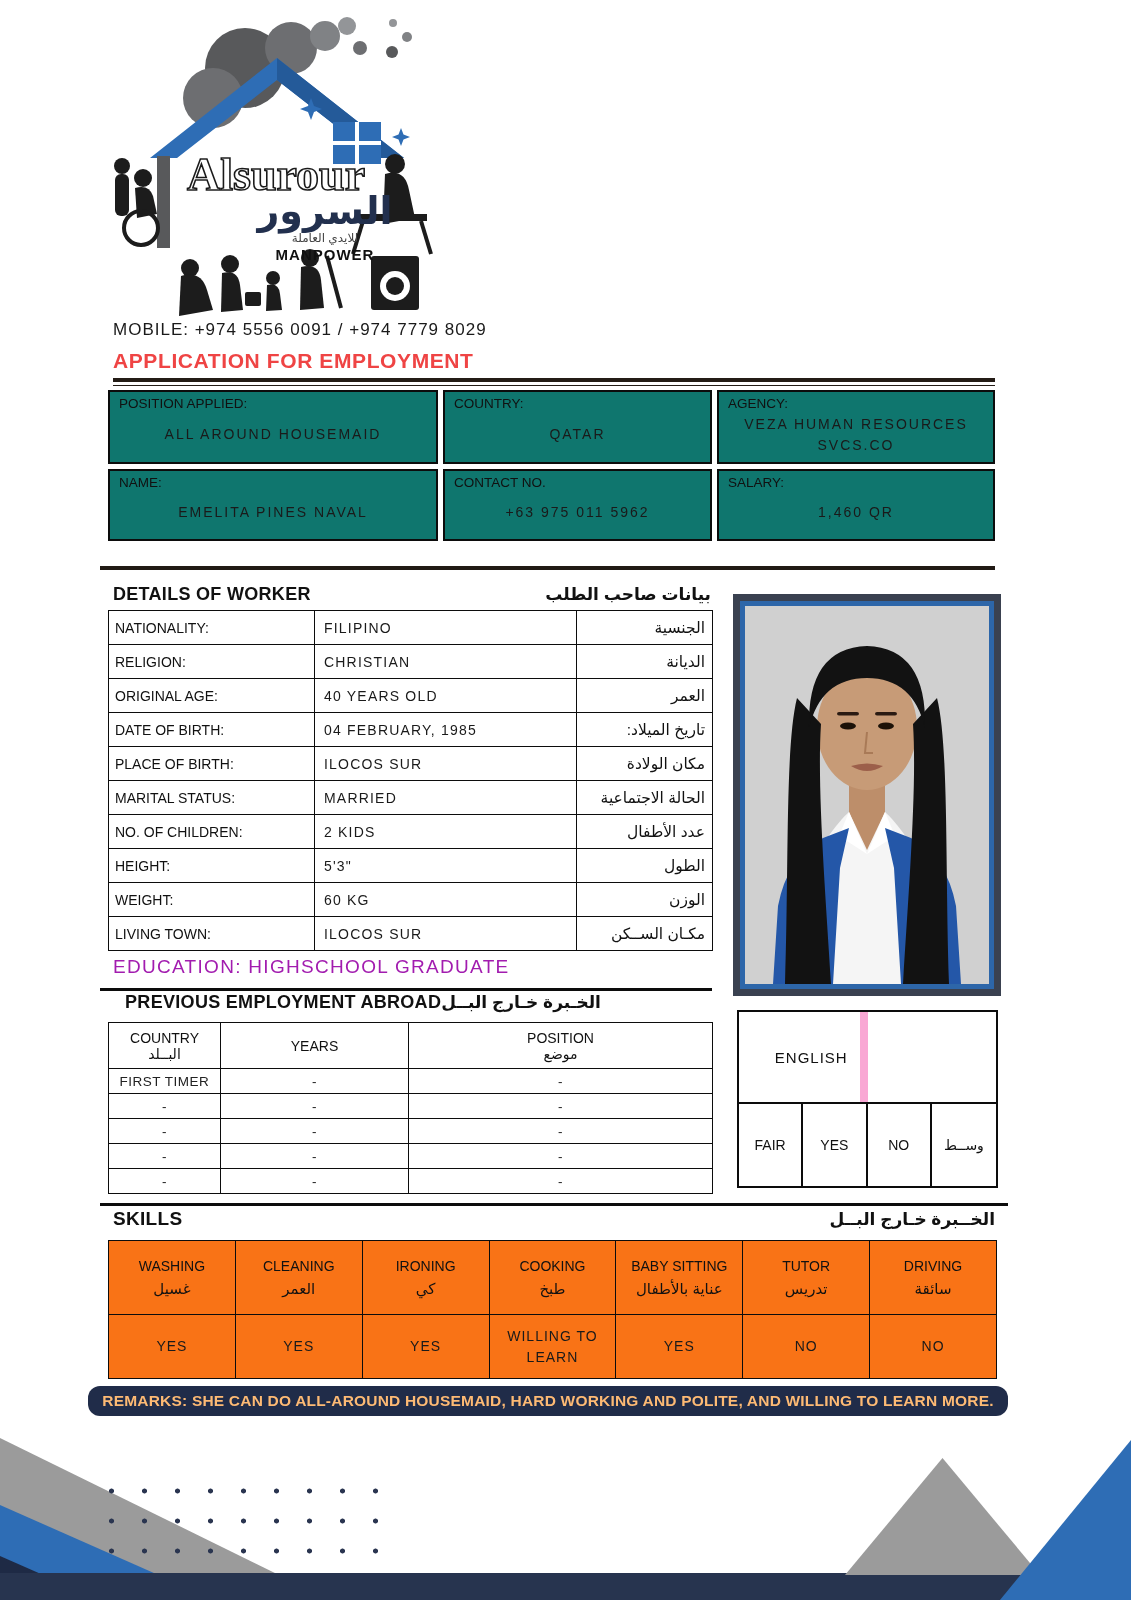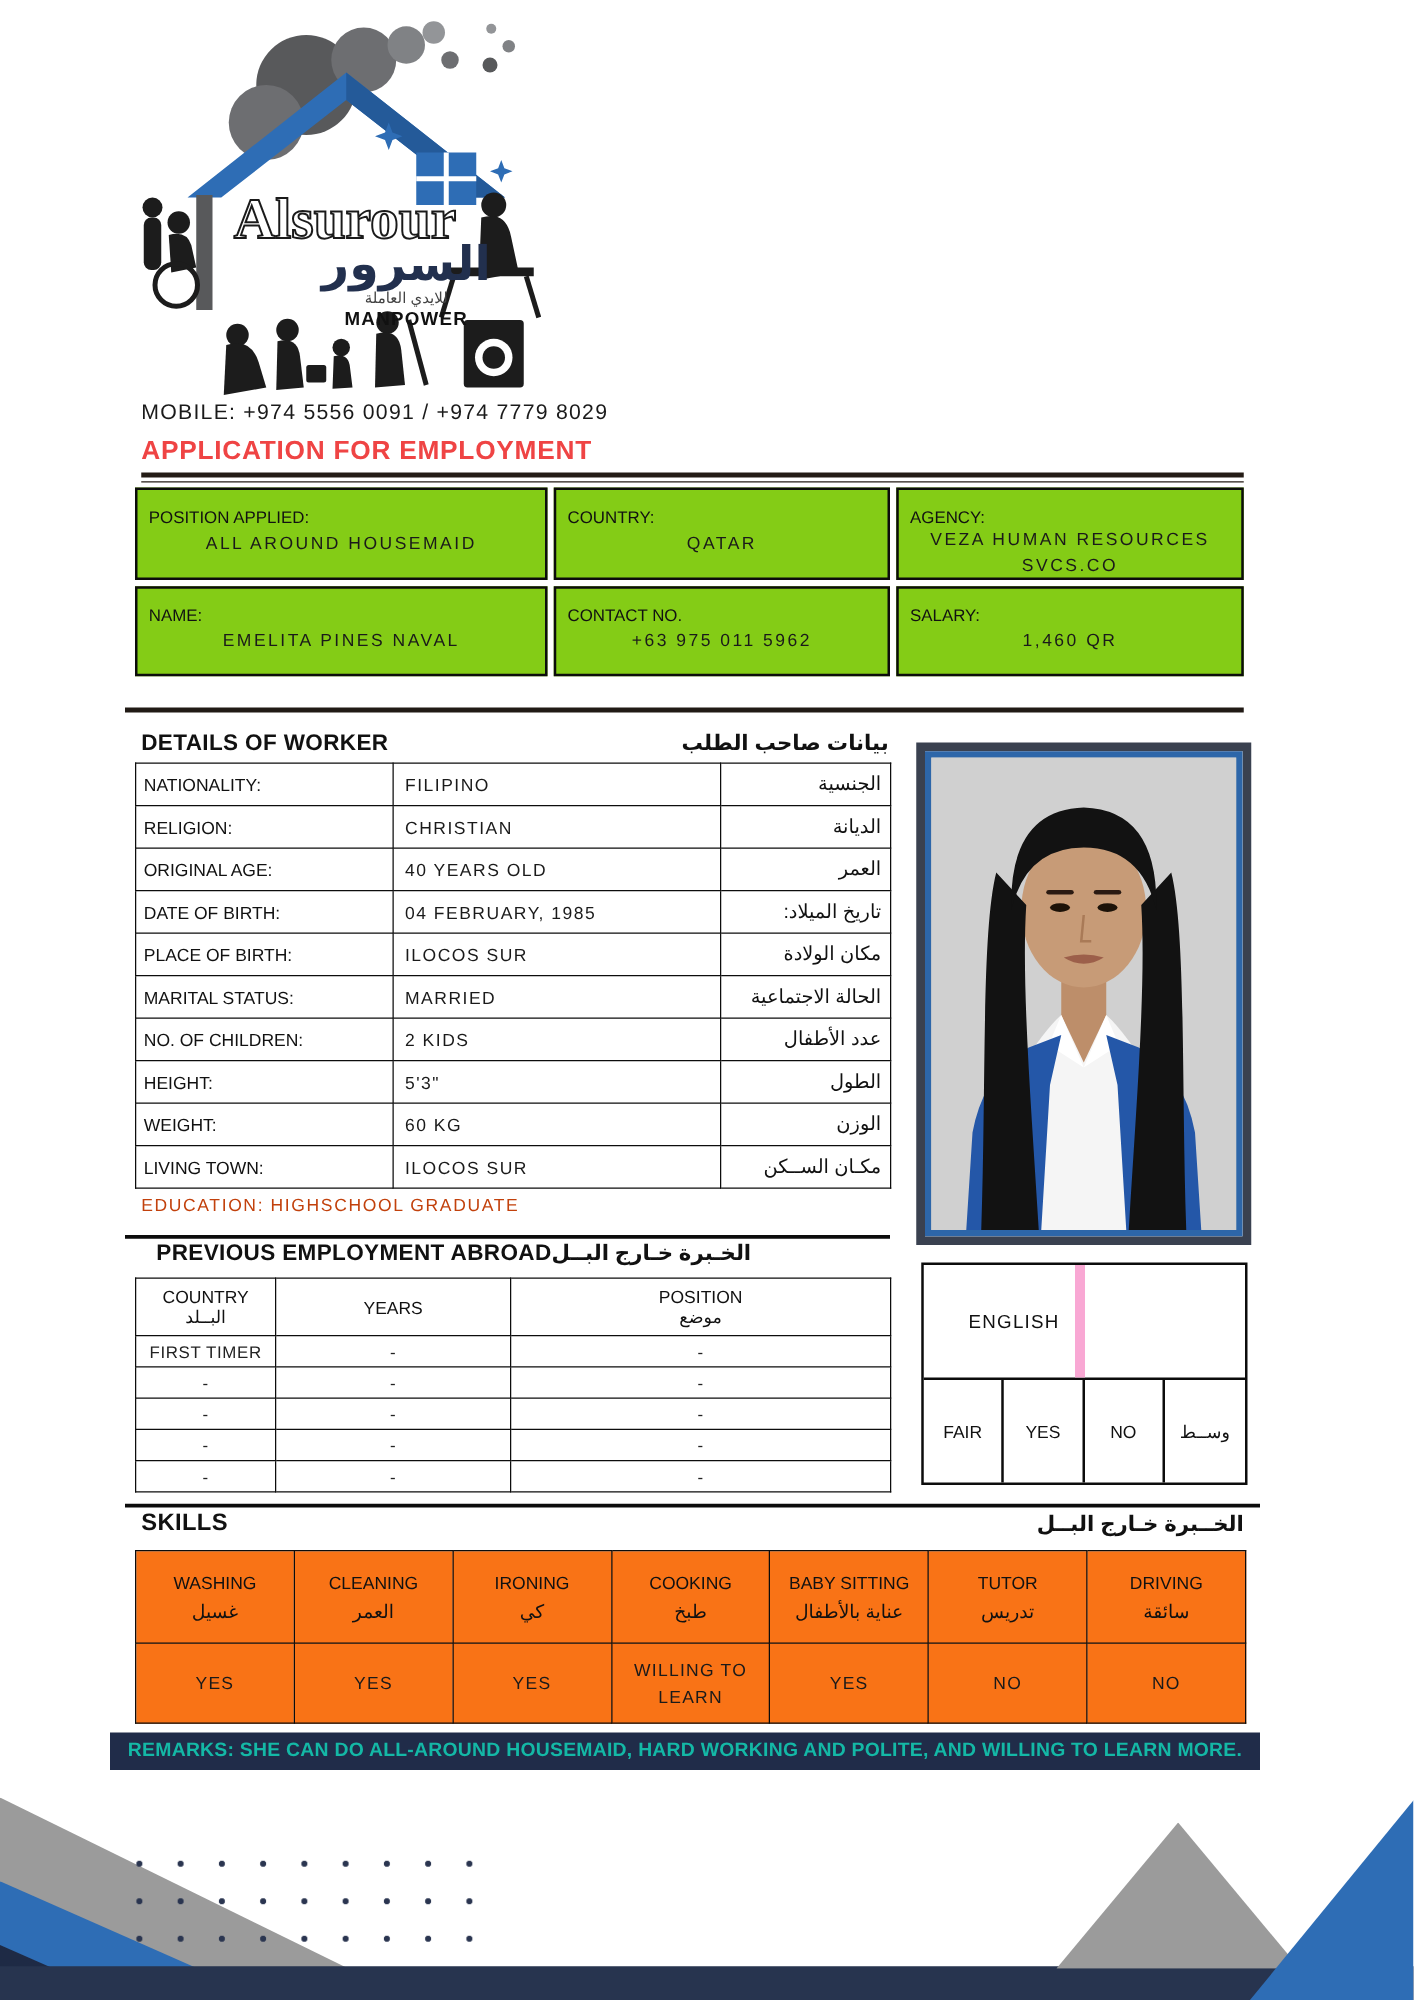--- a/index.html
+++ b/index.html
@@ -15,38 +15,38 @@
 
   
   .mobile-line { position:absolute; left:113px; top:320px; font-size:17px; letter-spacing:1px; color:#1a1a1a; }
   .doc-title { position:absolute; left:113px; top:349px; font-size:21px; font-weight:bold; letter-spacing:.6px; color:#ef4444; }
   .title-rule { position:absolute; left:113px; top:378px; width:882px; height:8px;
     border-top:4px solid #241c16; border-bottom:1.5px solid #241c16; }
 
   
   .app-grid { position:absolute; left:108px; top:390px; width:887px;
     display:grid; grid-template-columns:330px 269px 278px; grid-template-rows:74px 72px; gap:5px; }
-  .app-cell { border:2px solid #0c0c0c; padding:14px 9px; display:flex; flex-direction:column; background:#84cc16; }
+  .app-cell { border:2px solid #0c0c0c; padding:4px 9px; display:flex; flex-direction:column; background:#0f766e; }
   .app-cell .lbl { font-size:13.5px; color:#111; }
   .app-cell .val { flex:1; display:flex; align-items:center; justify-content:center;
     font-size:14px; letter-spacing:2px; text-align:center; color:#1a1a1a; line-height:1.5; }
 
   .section-divider { position:absolute; left:100px; top:566px; width:895px; height:4px; background:#211a15; }
 
   
   .details-head { position:absolute; left:113px; top:584px; width:598px;
     display:flex; justify-content:space-between; align-items:flex-end; }
   .head-en { font-size:18px; font-weight:bold; letter-spacing:.3px; }
   .head-ar { font-size:17px; font-weight:bold; direction:rtl; }
   .details-table { position:absolute; left:108px; top:610px; border-collapse:collapse; }
   .details-table td { border:1.6px solid #0c0c0c; height:34px; background:#fff; }
   td.dl { width:206px; padding-left:6px; font-size:14px; }
   td.dv { width:262px; padding-left:9px; font-size:14px; letter-spacing:1.2px; color:#1a1a1a; }
   td.da { width:136px; padding-right:7px; text-align:right; direction:rtl; font-size:15.5px; }
-  .education-line { position:absolute; left:113px; top:956px; font-size:14px; letter-spacing:1.3px; color:#c2410c; }
+  .education-line { position:absolute; left:113px; top:956px; font-size:19px; letter-spacing:1.3px; color:#a21caf; }
 
   
   .photo-frame { position:absolute; left:733px; top:594px; width:268px; height:402px;
     border:7px solid #3a4150; background:#3a4150; }
   .photo-inner { width:100%; height:100%; border:5px solid #2d66a9; background:#d0d0d0; }
   .photo-inner svg { display:block; width:100%; height:100%; }
 
   
   .prev-topline { position:absolute; left:100px; top:988px; width:612px; height:2.5px; background:#0c0c0c; }
   .prev-head { position:absolute; left:113px; top:992px; width:500px;
@@ -76,22 +76,22 @@
   .skills-head .head-en { font-size:19px; }
   .skills-table { position:absolute; left:108px; top:1240px; width:889px; border-collapse:collapse; table-layout:fixed; }
   .skills-table th, .skills-table td { border:1.6px solid #0c0c0c; background:#f97316; }
   .skills-table th { height:74px; font-weight:normal; vertical-align:middle; }
   .sk-en { font-size:14px; text-align:center; margin-bottom:6px; }
   .sk-ar { font-size:15px; text-align:center; direction:rtl; }
   .skills-table td { height:64px; text-align:center; font-size:14px; letter-spacing:1px; color:#1a1a1a; padding:0 8px; line-height:1.5; }
 
   
   .remarks-bar { position:absolute; left:88px; top:1386px; width:920px; height:30px;
-    background:#202c49; color:#14b8a6; font-weight:bold; font-size:15.5px;
-    display:flex; align-items:center; justify-content:center; letter-spacing:.2px; }
+    background:#202c49; color:#fdba74; font-weight:bold; font-size:15.5px;
+    display:flex; align-items:center; justify-content:center; letter-spacing:.2px;border-radius:12px; }
 
   
   .tri { position:absolute; pointer-events:none; }
   .tri-gray-left   { left:0; top:1438px; width:330px; height:162px; background:#9b9b9b; clip-path:polygon(0 0,100% 100%,0 100%); }
   .tri-blue-left   { left:0; top:1505px; width:215px; height:95px;  background:#2e6db5; clip-path:polygon(0 0,100% 100%,0 100%); }
   .tri-navy-left   { left:0; top:1556px; width:100px; height:44px;  background:#1e2a45; clip-path:polygon(0 0,100% 100%,0 100%); }
   .navy-bottom-bar { left:0; top:1573px; width:1131px; height:27px; background:#27344f; position:absolute; }
   .tri-gray-right  { left:845px; top:1458px; width:195px; height:117px; background:#9b9b9b; clip-path:polygon(50% 0,100% 100%,0 100%); }
   .tri-blue-right  { left:1000px; top:1440px; width:131px; height:160px; background:#2e6db5; clip-path:polygon(100% 0,100% 100%,0 100%); }
   .dots-patch { position:absolute; left:95px; top:1476px; width:285px; height:118px;

